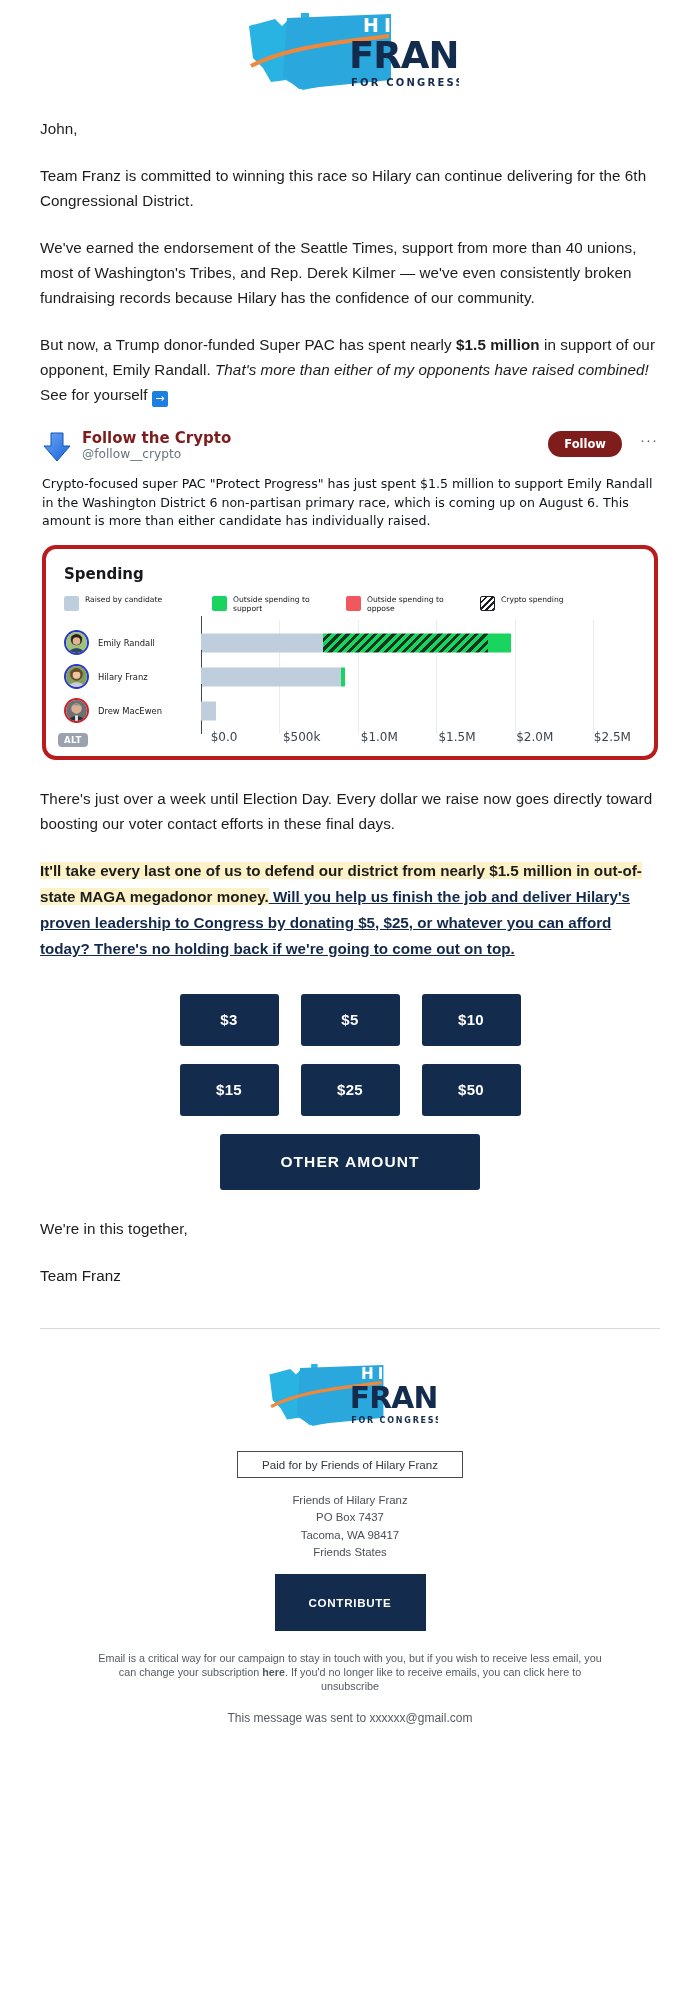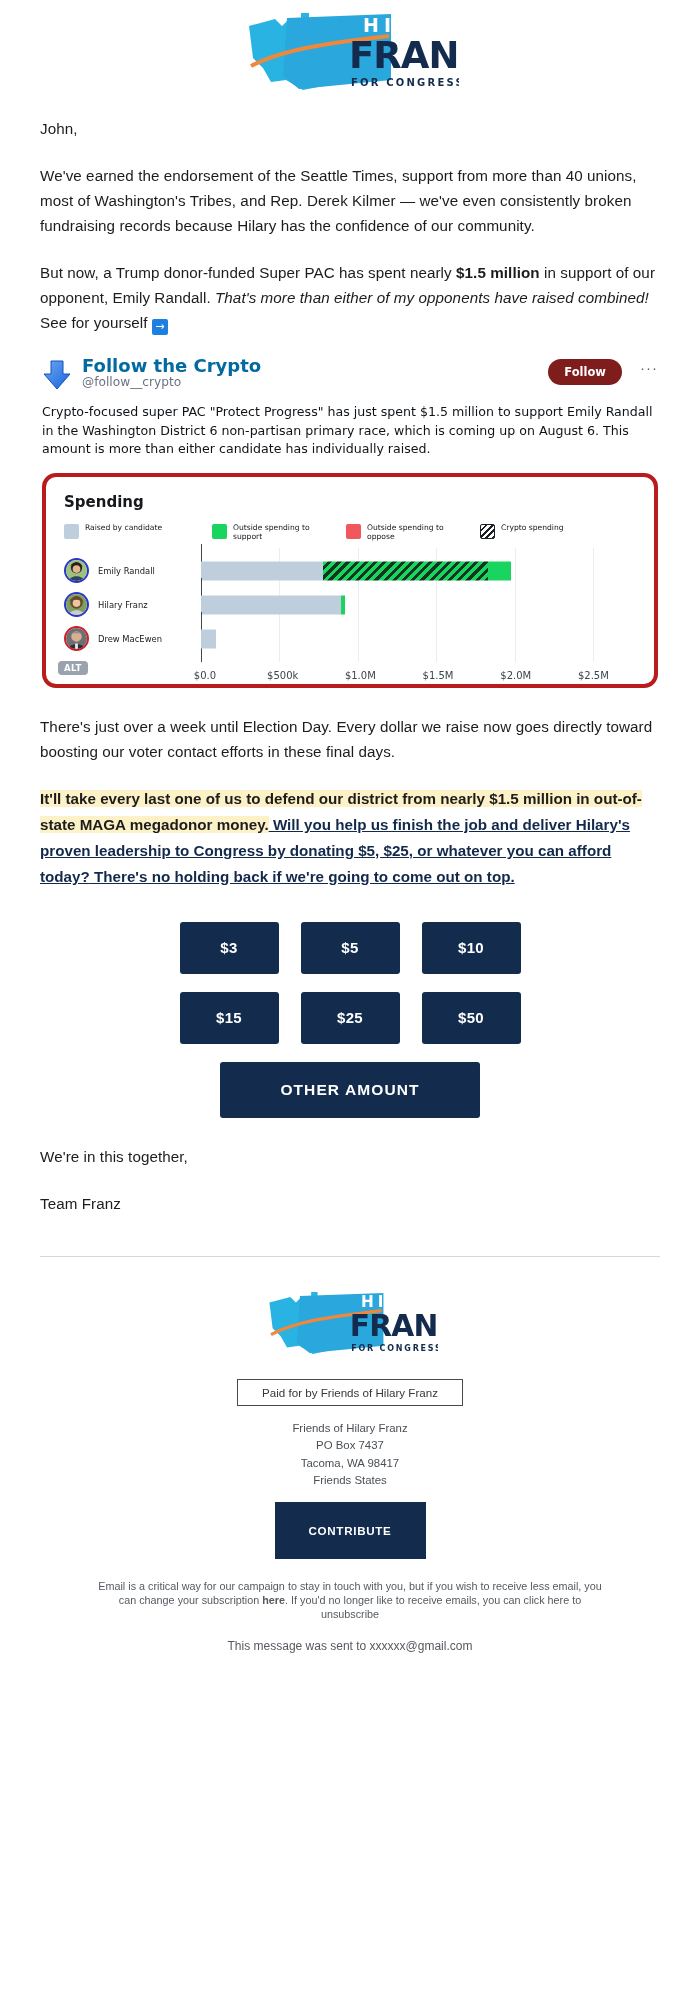--- a/index.html
+++ b/index.html
@@ -38,21 +38,21 @@
     font-family:"DejaVu Sans", sans-serif;
   }
 
   
   .tweet { margin:6px 42px 26px 42px; }
   .tweet-head { display:flex; align-items:flex-start; gap:10px; }
   .avatar-arrow { width:30px; height:32px; flex:0 0 30px; margin-top:2px; }
   .tweet-names { flex:1 1 auto; padding-top:1px; }
   .tw-name {
     font-family:"DejaVu Sans", sans-serif;
-    font-size:18px; font-weight:700; color:#0369a1; line-height:16px;
+    font-size:15px; font-weight:700; color:#7f1d1d; line-height:16px;
   }
   .tw-handle {
     font-family:"DejaVu Sans", sans-serif;
     font-size:12.2px; color:#6a7380; line-height:17px;
   }
   .follow-btn {
     background:#7f1d1d; color:#fff; border:none; border-radius:999px;
     font-family:"DejaVu Sans", sans-serif;
     font-size:11.5px; font-weight:700; padding:6px 16px; cursor:pointer;
     margin-top:2px;
@@ -115,23 +115,23 @@
   .seg.support { background:#19d45e; }
   .seg.crypto {
     background:
       repeating-linear-gradient(-45deg,#10361f 0 3px, #19d45e 3px 6.5px);
   }
   .gridlines { position:absolute; inset:0; }
   .gl { position:absolute; top:-6px; bottom:-6px; width:1px; background:#e7edf2; }
   .gl.axis { background:#3d4852; top:-10px; }
   .xaxis { position:relative; height:18px; margin-left:141px; }
   .xtick {
-    position:absolute; top:14px; transform:translateX(-50%);
-    font-family:"DejaVu Sans", sans-serif;
-    font-size:10px; color:#3b444d; white-space:nowrap;
+    position:absolute; top:2px; transform:translateX(-50%);
+    font-family:"DejaVu Sans", sans-serif;
+    font-size:12px; color:#3b444d; white-space:nowrap;margin-left:19px;
   }
   .alt-badge {
     position:absolute; left:12px; bottom:9px;
     background:#9aa3ad; color:#fff; border-radius:4px;
     font-family:"DejaVu Sans", sans-serif;
     font-size:8.6px; font-weight:700; padding:2px 6px; letter-spacing:.4px;
   }
 
   
   p.highlight {
@@ -194,20 +194,21 @@
         <text x="108" y="58" font-family="DejaVu Sans, sans-serif" font-size="37" font-weight="700" fill="#132b4d" letter-spacing="-1">FRANZ</text>
         <text x="110" y="76" font-family="DejaVu Sans, sans-serif" font-size="10" font-weight="700" fill="#132b4d" letter-spacing="2.2">FOR CONGRESS (D)</text>
       </svg>
     </div>
   </div>
 
   <div class="body-col">
 
     <p class="copy">John,</p>
 
+    <p class="copy">Team Franz is committed to winning this race so Hilary can continue delivering for the 6th Congressional District.</p>
 
     <p class="copy">We've earned the endorsement of the Seattle Times, support from more than 40 unions, most of Washington's Tribes, and Rep. Derek Kilmer — we've even consistently broken fundraising records because Hilary has the confidence of our community.</p>
 
     <p class="copy"><span>But now, a Trump donor-funded Super PAC has spent nearly </span><span class="bold">$1.5 million</span><span> in support of our opponent, Emily Randall. </span><span class="ital">That's more than either of my opponents have raised combined!</span><span> See for yourself </span><span class="arrow-emoji">→</span></p>
   </div>
 
   <div class="tweet">
     <div class="tweet-head">
       <div class="avatar-arrow">
         <svg viewBox="0 0 30 32" xmlns="http://www.w3.org/2000/svg">

